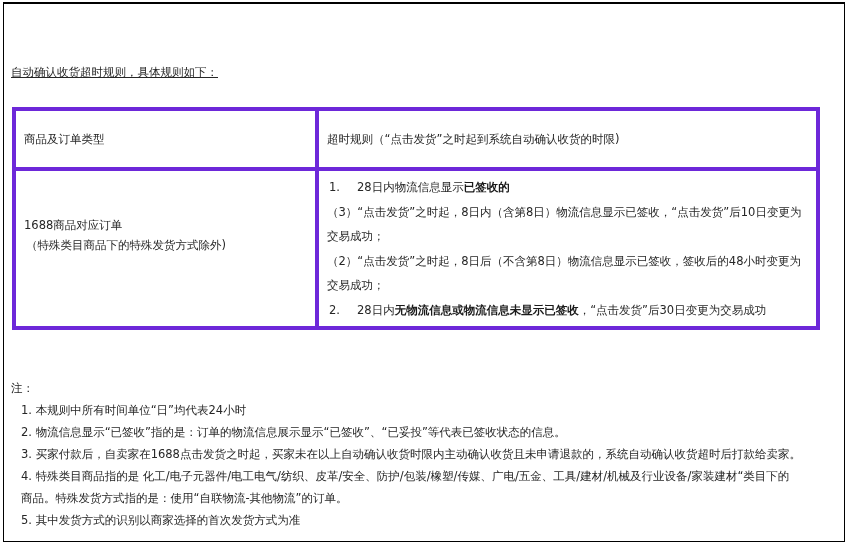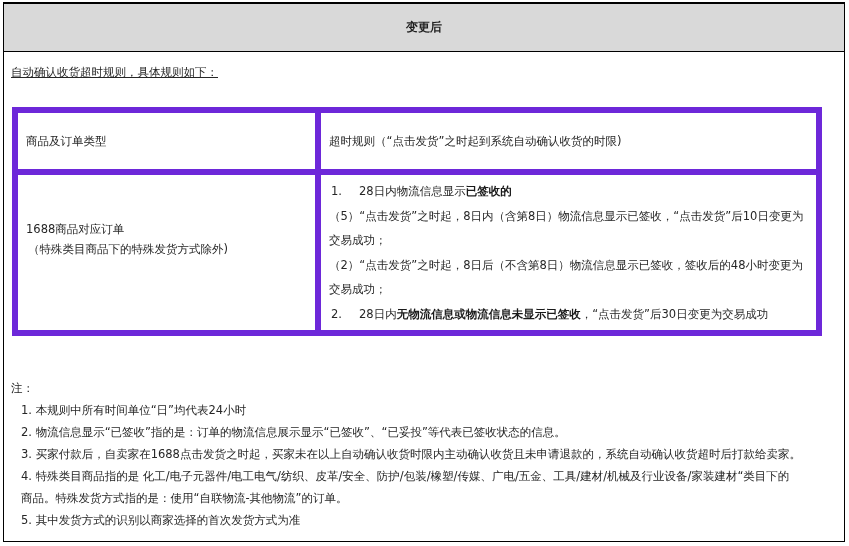--- a/index.html
+++ b/index.html
@@ -19,21 +19,21 @@
     font-weight: bold; font-size: 12px; color: #1f1f1f;
   }
   .intro {
     position: absolute; left: 7px; top: 58px; line-height: 20px; text-decoration: underline;
   }
   .rules-table {
     position: absolute; left: 8px; top: 103px; width: 804px;
     border-collapse: collapse; table-layout: fixed;
   }
   .rules-table td {
-    border: 6px solid #6d28d9; vertical-align: middle; padding: 0 8px;
+    border: 4px solid #6d28d9; vertical-align: middle; padding: 0 8px;
     line-height: 20px;
   }
   .rules-table col.c1 { width: 303px; }
   .rules-table col.c2 { width: 501px; }
   .row-head td { height: 56px; }
   .row-main td { height: 155px; margin-top: 24px; }
   .row-special td { height: 30px; }
   .rule-line { line-height: 24.5px; white-space: nowrap; }
   .rule-line.wrap { white-space: normal; }
   .num { display: inline-block; width: 28px; padding-left: 2px; }
@@ -42,23 +42,20 @@
   .notes {
     position: absolute; left: 7px; top: 373px; width: 830px;
     line-height: 22px;
   }
   .note-line { white-space: nowrap; margin-left: 10px; }
 </style>
 </head>
 <body>
 
 <div class="frame">
-  <div class="header">
-    <span>变更后</span>
-  </div>
 
   <div class="intro">自动确认收货超时规则，具体规则如下：</div>
 
   <table class="rules-table">
     <colgroup>
         <col class="c1">
         <col class="c2">
       </colgroup>
     <tbody>
         <tr class="row-head">
@@ -68,21 +65,21 @@
     <tr class="row-main">
       <td>
         <div>1688商品对应订单</div>
         <div class="type-sub">（特殊类目商品下的特殊发货方式除外)</div>
         <div style="height:28px"></div>
       </td>
       <td>
         <div class="rule-line">
           <span class="num">1.</span><span>28日内物流信息显示</span><b>已签收的</b>
         </div>
-        <div class="rule-line wrap">（5）“点击发货”之时起，8日内（含第8日）物流信息显示已签收，“点击发货”后10日变更为交易成功；</div>
+        <div class="rule-line wrap">（3）“点击发货”之时起，8日内（含第8日）物流信息显示已签收，“点击发货”后10日变更为交易成功；</div>
         <div class="rule-line wrap">（2）“点击发货”之时起，8日后（不含第8日）物流信息显示已签收，签收后的48小时变更为交易成功；</div>
         <div class="rule-line">
           <span class="num">2.</span><span>28日内</span><b>无物流信息或物流信息未显示已签收</b><span>，“点击发货”后30日变更为交易成功</span>
         </div>
       </td>
     </tr>
   </tbody>
     </table>
 
   <div class="notes">

